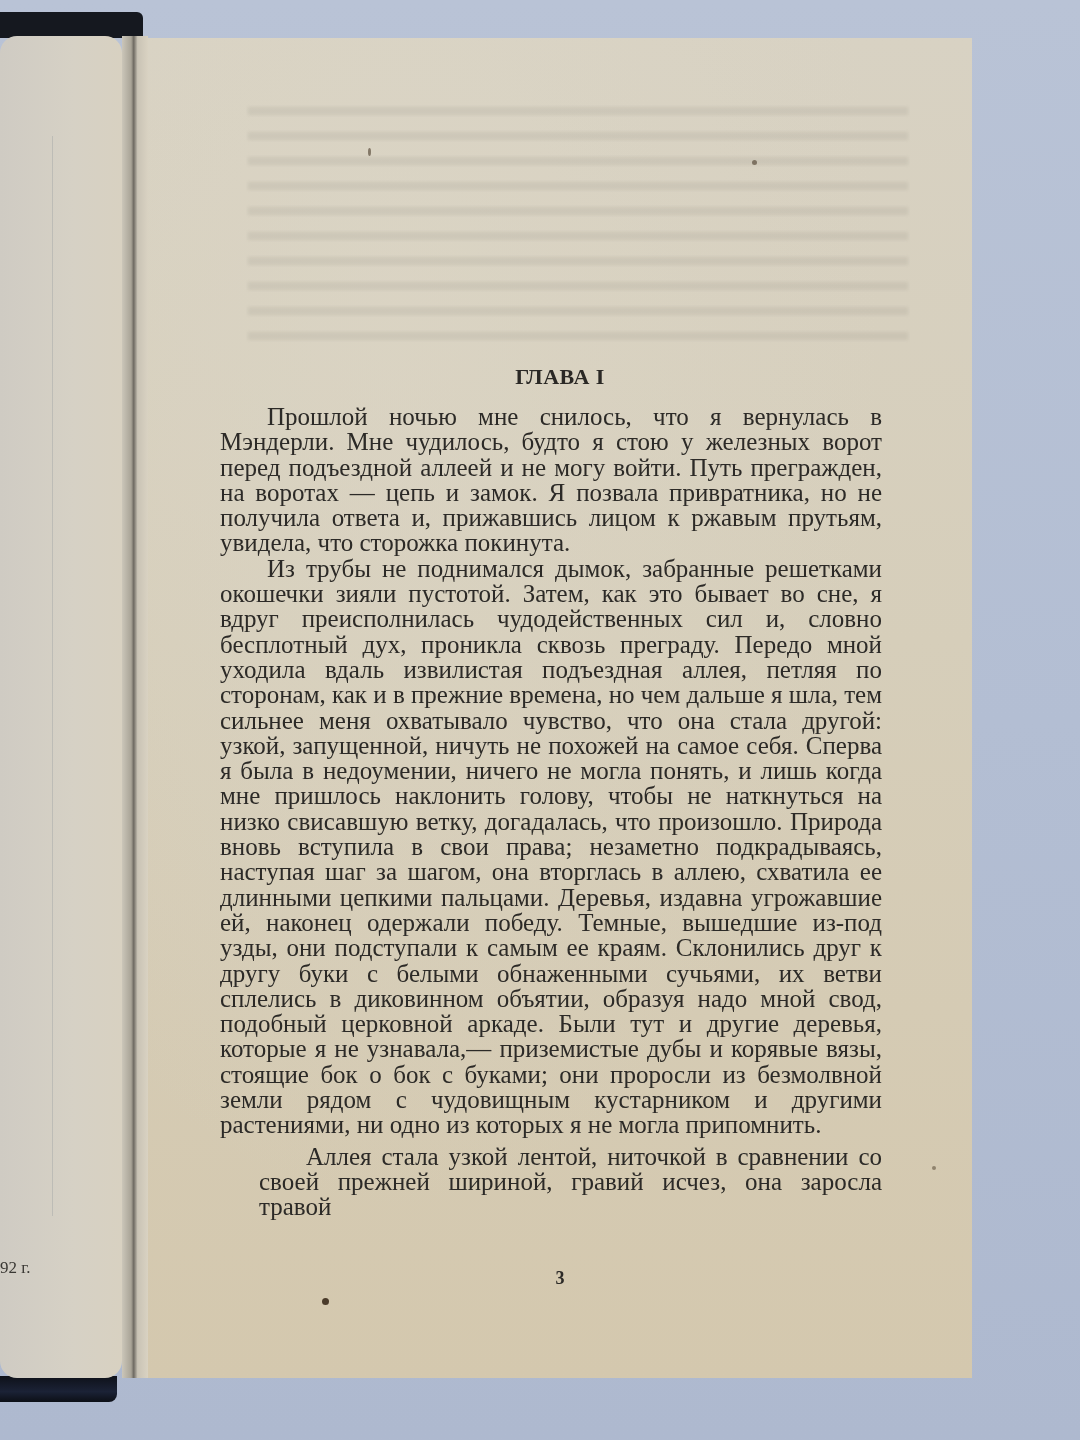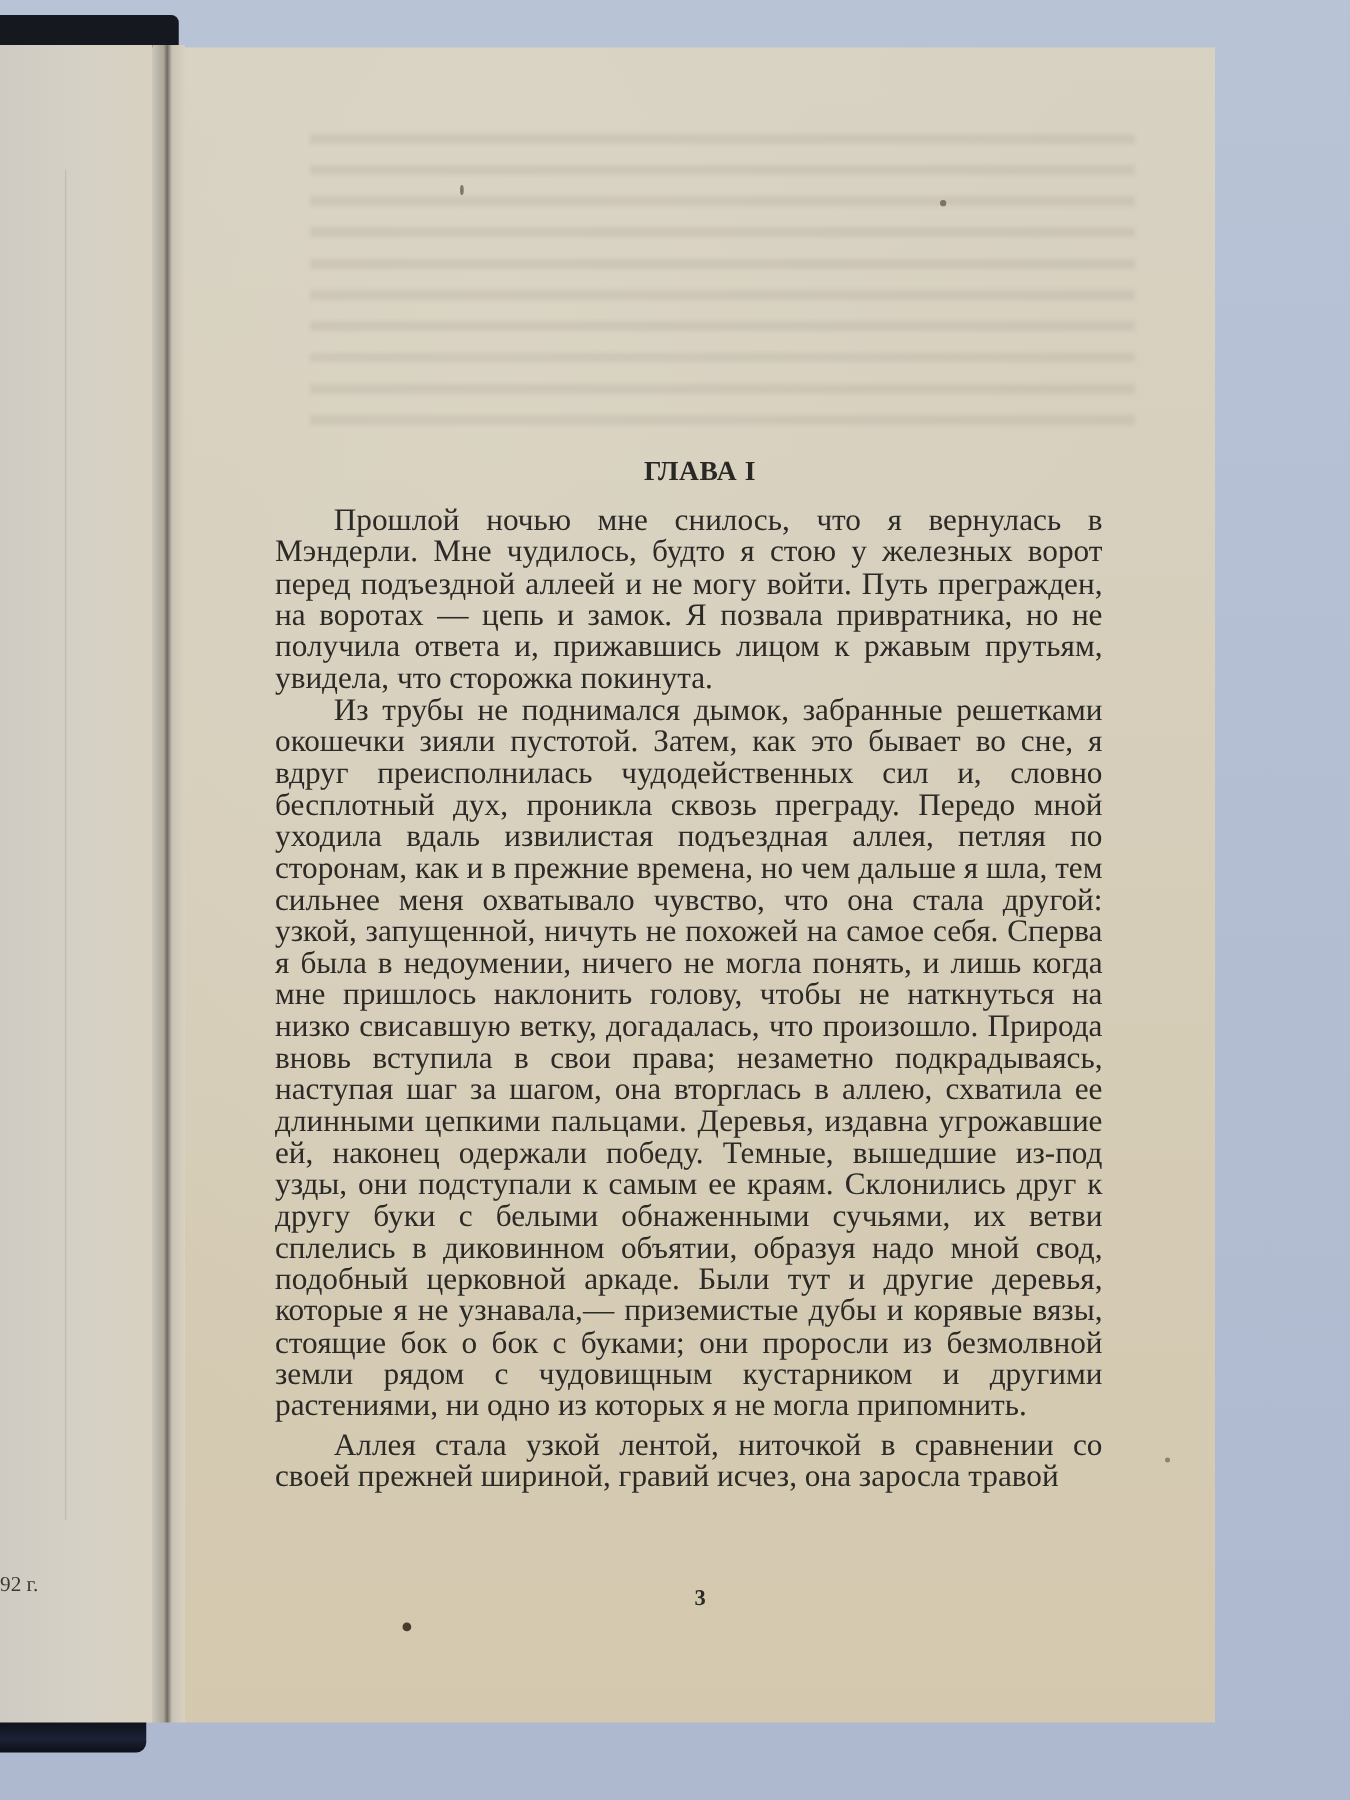--- a/index.html
+++ b/index.html
@@ -13,20 +13,21 @@
     background:#15181f; border-radius:0 6px 0 0;
   }
   .cover-bottom {
     position:absolute; left:0; top:1376px; width:117px; height:26px;
     background: linear-gradient(180deg,#0e1119,#1b2236 60%,#0c0f16);
     border-radius:0 0 8px 0;
   }
   .left-page {
     position:absolute; left:0; top:36px; width:122px; height:1342px;
     background: linear-gradient(90deg, #cfcbc3 0%, #d6d1c5 60%, #d8d1c1 100%);
+    border-radius: 17px;
   }
   .left-page .frame {
     position:absolute; left:0; top:100px; width:52px; height:1080px;
     border-right:1px solid rgba(120,130,140,.25);
   }
   .left-year {
     position:absolute; left:0; top:1222px; font-size:17px; color:#3a3834;
   }
   .gutter {
     position:absolute; left:122px; top:36px; width:26px; height:1342px;
@@ -46,21 +47,21 @@
   .chapter-title {
     position:absolute; left:0; width:100%; top:315px; text-align:center;
     font-weight:bold; font-size:22px; color:#2a2825; letter-spacing:.5px;margin-top:11px;
   }
   .text-block {
     position:absolute; left:72px; width:662px; top:366px;
     font-size:25px; line-height:25.3px; color:#2c2a27;
     text-align:justify;
   }
   .para { margin:0; text-indent:47px; }
-  .para.cont { margin-top:6px; }
+  .para.cont { margin-top:6px;margin-left:39px; }
   .page-number {
     position:absolute; left:0; width:100%; top:1230px; text-align:center;
     font-weight:bold; font-size:18px; color:#2c2a27;
   }
   .speck { position:absolute; border-radius:50%; background:#4a3b2a; }
 </style>
 </head>
 <body>
 
 <div class="cover-top"></div>

